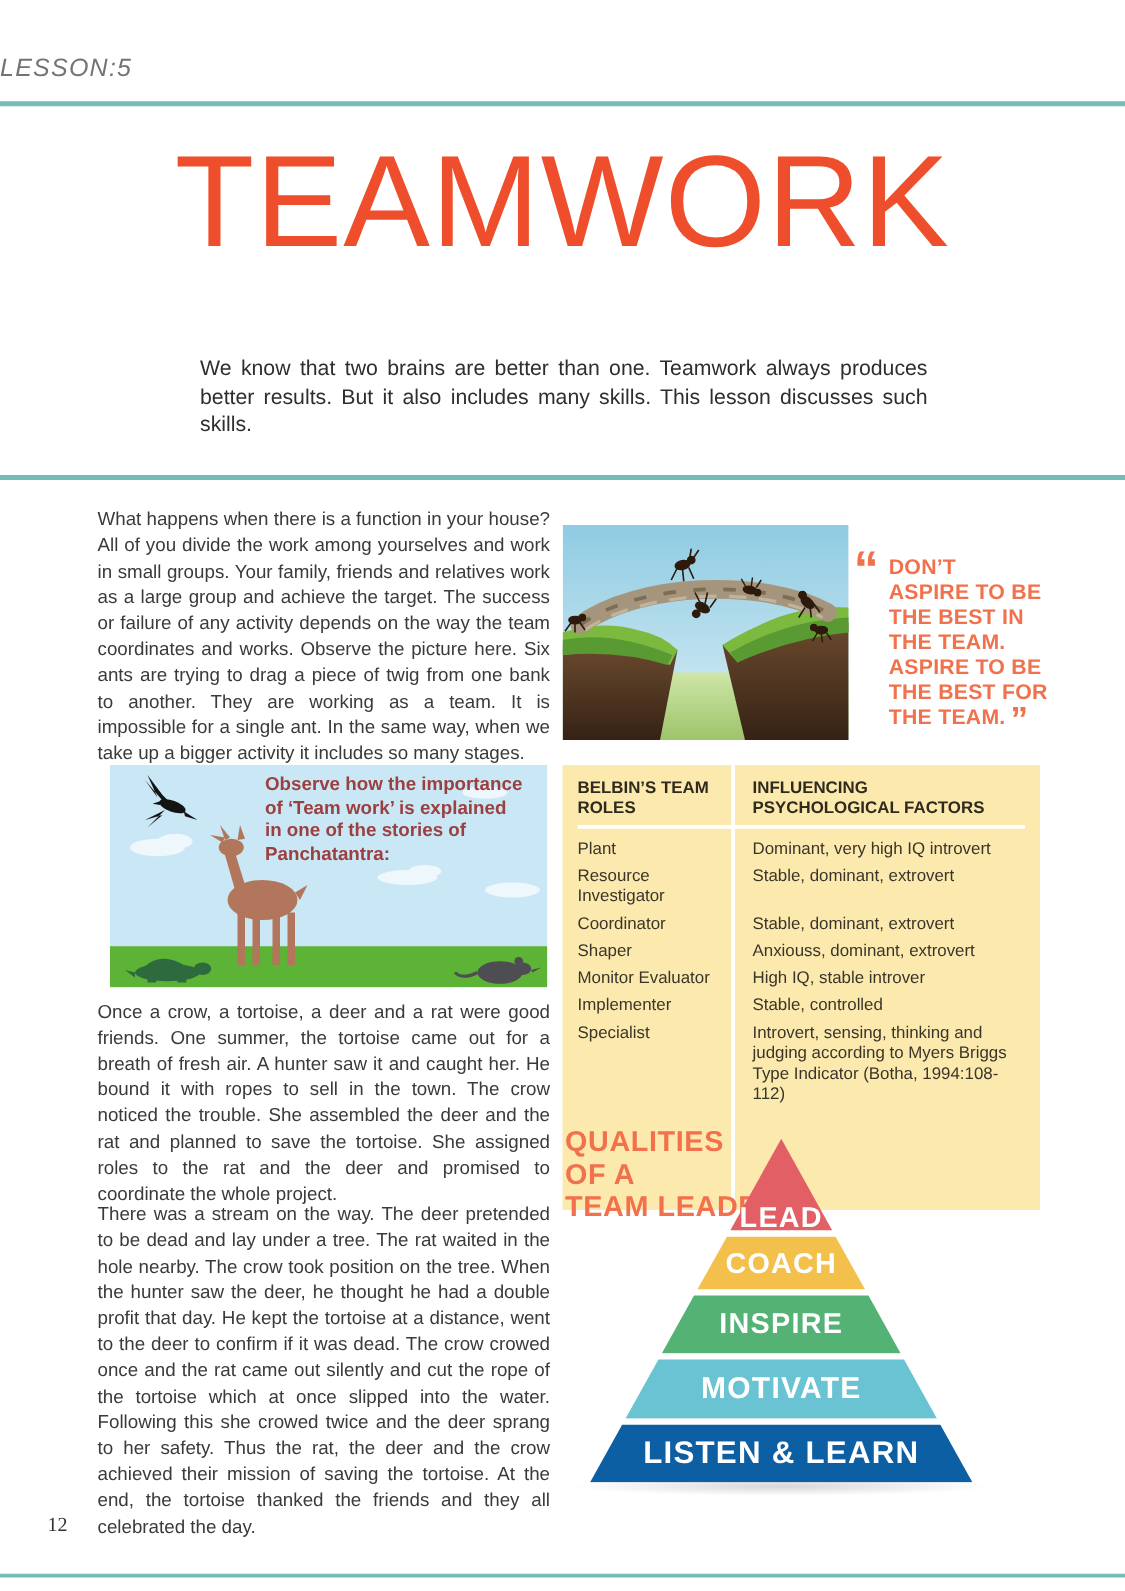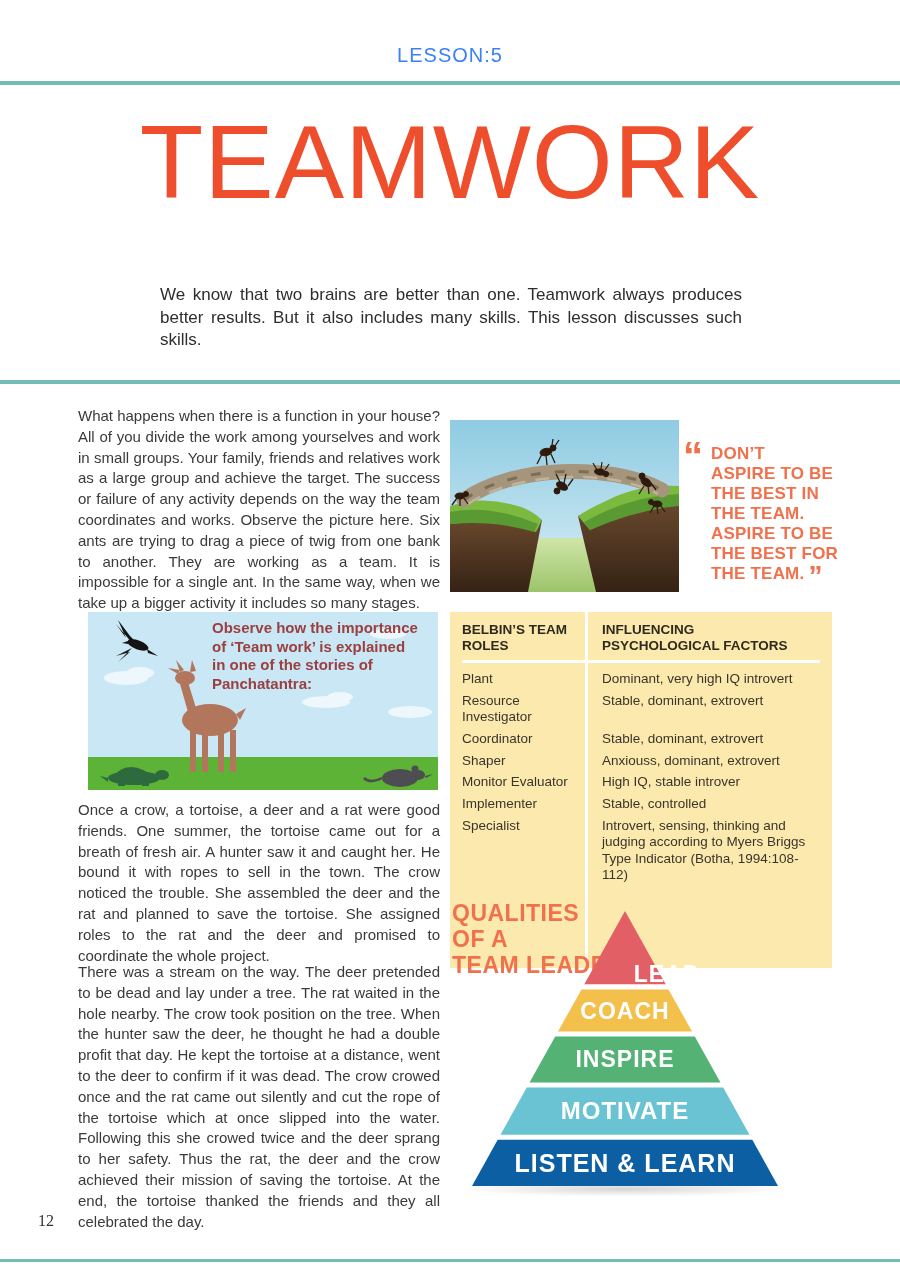--- a/index.html
+++ b/index.html
@@ -1,22 +1,22 @@
 <!DOCTYPE html>
 <html><head>
 <meta charset="utf-8">
 <style>
   * { margin:0; padding:0; box-sizing:border-box; }
   html,body { background:#fff; }
   .page {
     position:relative; width:900px; height:1273px; background:#ffffff;
     font-family:"Liberation Sans", sans-serif; color:#3c3c3c; overflow:hidden;
   }
-  .lesson-label { position:absolute; top:44px; left:0; width:100%; text-align:center;
-    font-size:20px; letter-spacing:1px; color:#3b82f6; }
+  .lesson-label { position:absolute; top:44px; left:0; width:100%; text-align:left;
+    font-size:20px; letter-spacing:1px; color:#737373;font-style:italic; }
   .rule { position:absolute; left:0; width:100%; height:4px; background:#74bdb7; }
   .rule-top { top:81px; }
   .rule-mid { top:380px; }
   .rule-bottom { top:1259px; height:3px; }
   .main-title { position:absolute; top:110px; left:0; width:100%; text-align:center;
     font-size:104px; line-height:1; color:#ee4e2c; letter-spacing:1px; font-weight:normal; }
   .main-subtitle { position:absolute; top:230px; left:0; width:100%; text-align:center;
     font-size:27px; font-weight:bold; color:#58595b; letter-spacing:0.5px; }
   .intro { position:absolute; top:284px; left:160px; width:582px;
     font-size:17px; line-height:22.5px; text-align:justify; color:#2e2e2e; }
@@ -57,21 +57,21 @@
 
   .pyramid { position:absolute; left:472px; top:911px; width:306px; height:275px; }
   .pyr-band { position:absolute; inset:0; }
   .b1 { clip-path:polygon(50% 0%, 63.3% 26.6%, 36.7% 26.6%); }
   .b2 { clip-path:polygon(35.8% 28.5%, 64.2% 28.5%, 71.9% 43.8%, 28.1% 43.8%); }
   .b3 { clip-path:polygon(27.2% 45.6%, 72.8% 45.6%, 81.2% 62.4%, 18.8% 62.4%); }
   .b4 { clip-path:polygon(17.9% 64.2%, 82.1% 64.2%, 90.7% 81.4%, 9.3% 81.4%); }
   .b5 { clip-path:polygon(8.4% 83.2%, 91.6% 83.2%, 100% 100%, 0% 100%); }
   .pyr-label { position:absolute; left:50%; transform:translate(-50%,-50%); color:#fff;
     font-weight:bold; letter-spacing:1px; white-space:nowrap; }
-  .pl1 { top:63px; font-size:23px;margin-left:42px; }
+  .pl1 { top:63px; font-size:23px; }
   .pl2 { top:100px; font-size:23px; }
   .pl3 { top:148px; font-size:23px; }
   .pl4 { top:200px; font-size:24px; }
   .pl5 { top:252px; font-size:25px; }
   .pyr-shadow { position:absolute; left:-20px; top:270px; width:346px; height:16px;
     background:radial-gradient(ellipse at center, rgba(0,0,0,0.16) 0%, rgba(0,0,0,0) 68%); }
 </style>
 </head>
 <body>
 

